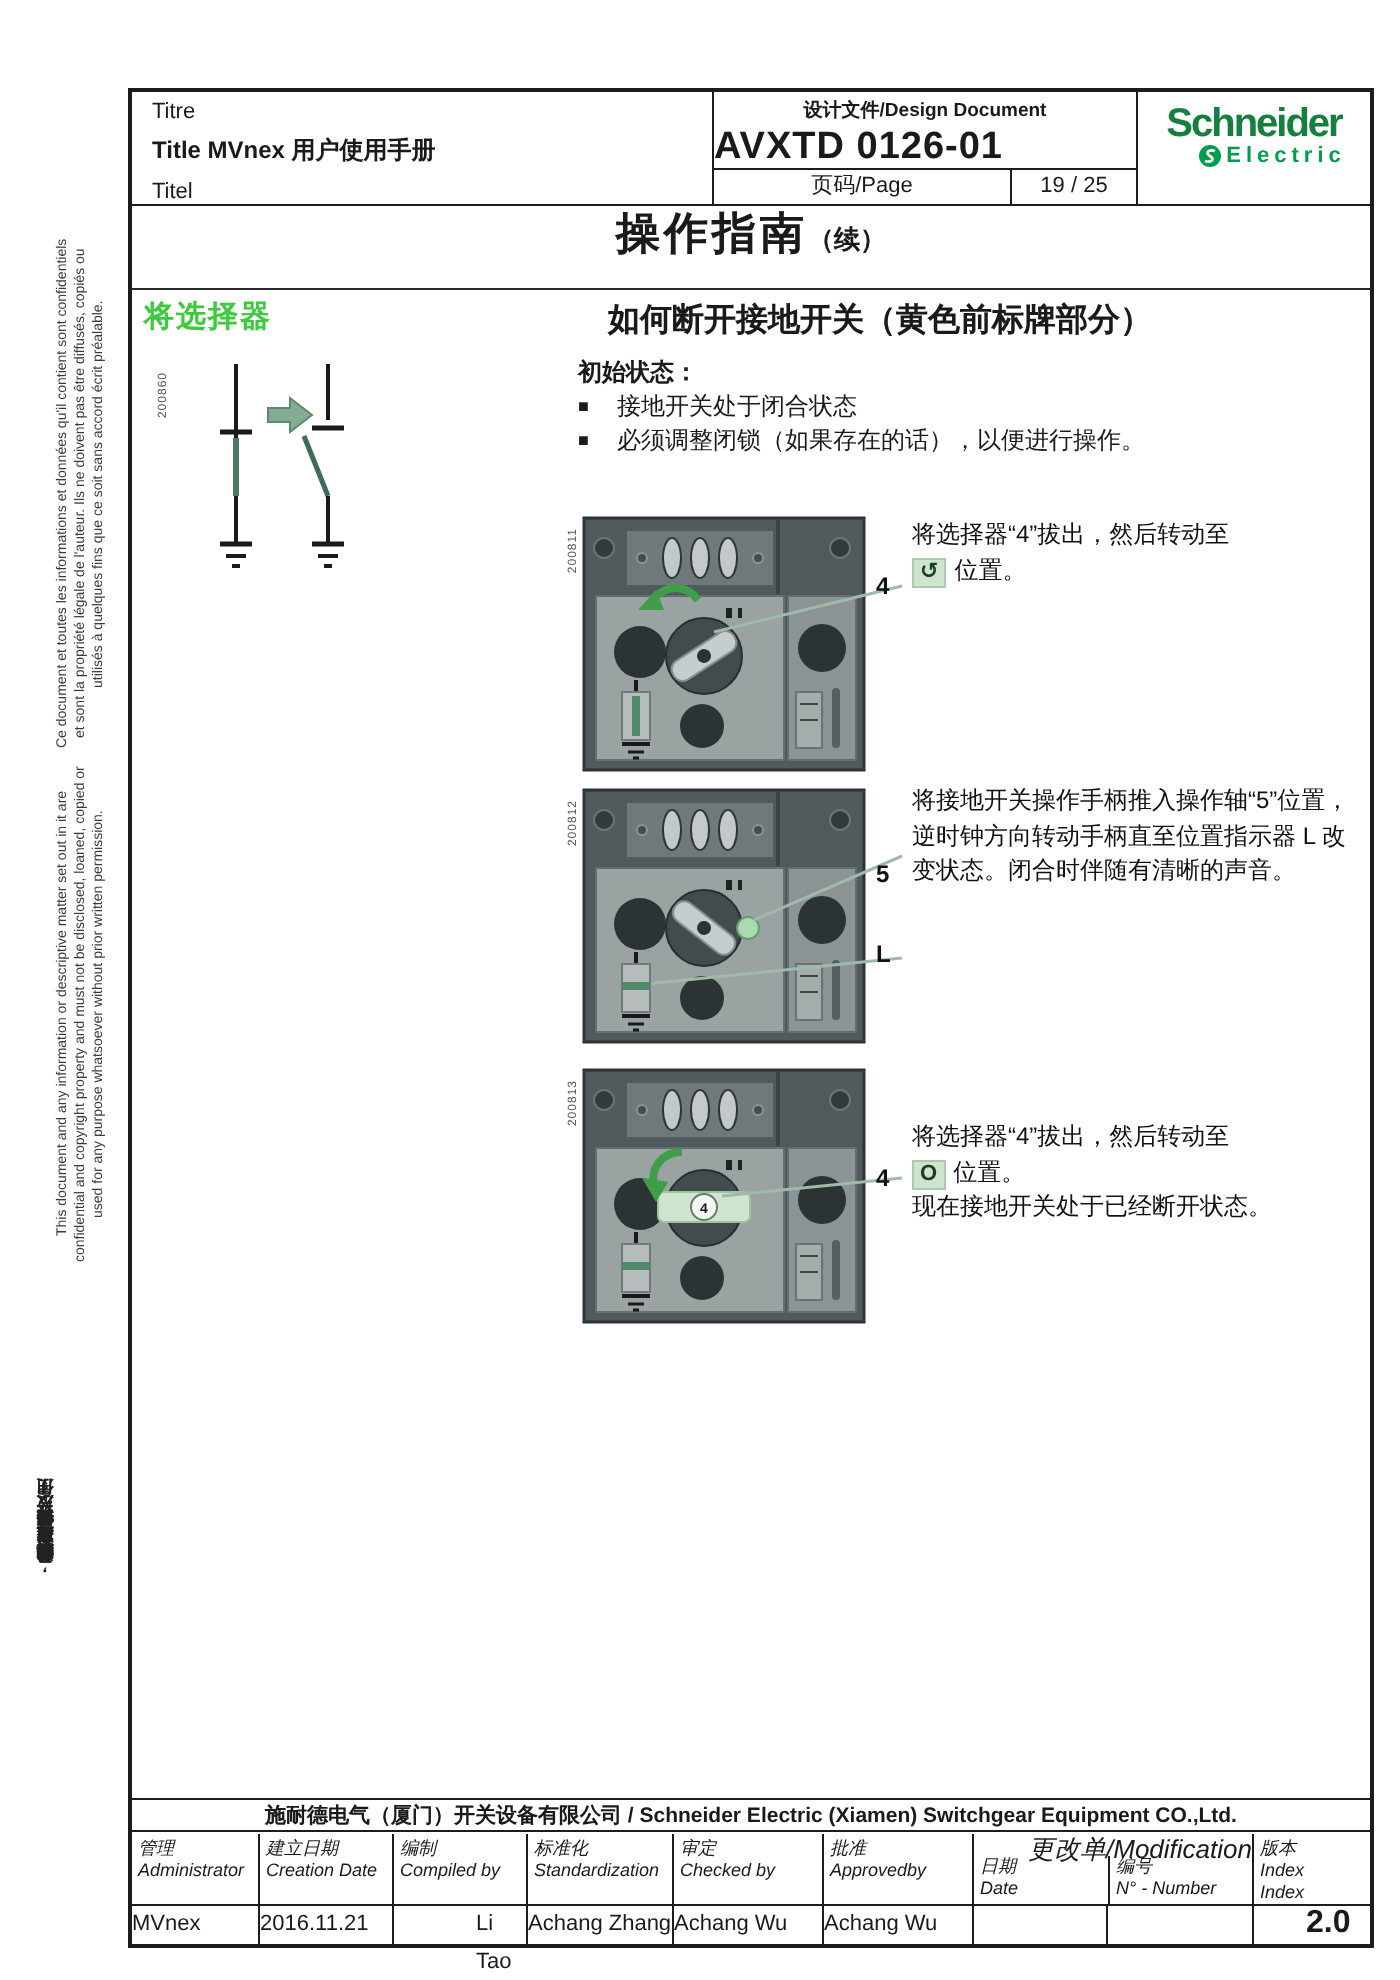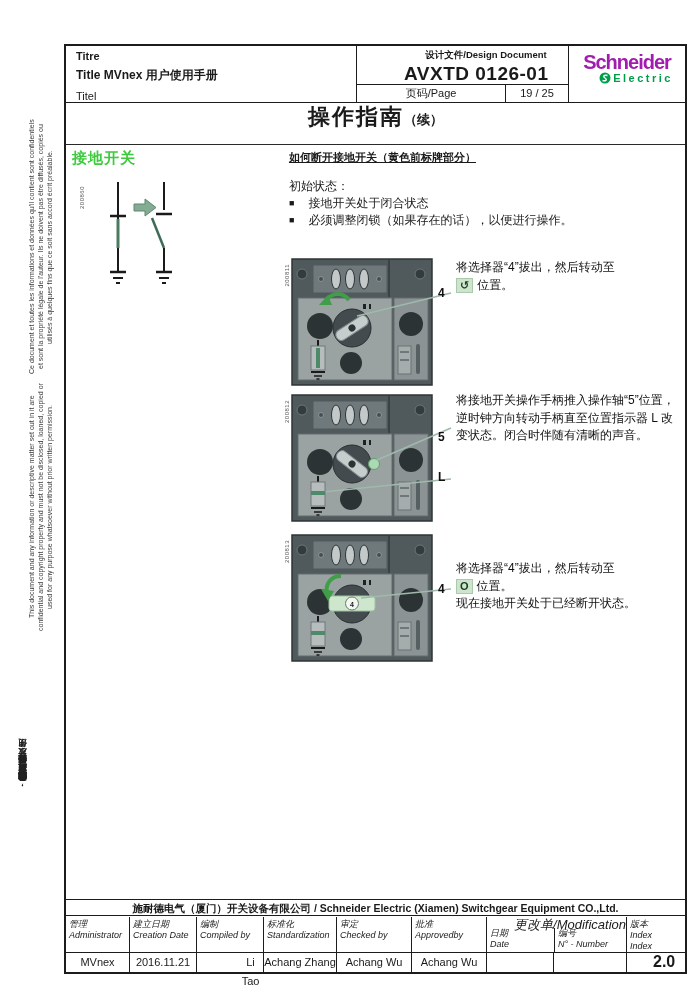--- a/index.html
+++ b/index.html
@@ -12,64 +12,64 @@
   .v-en{left:27px;top:382px;width:38px;height:250px;font-size:7px;line-height:9px;}
   .v-zh{left:16px;top:652px;width:46px;height:230px;font-size:8.5px;line-height:13.5px;font-weight:bold;color:#222;}
   .figref{position:absolute;writing-mode:vertical-rl;transform:rotate(180deg);
           font-size:6px;color:#555;letter-spacing:.5px;}
   
   .mainbox{position:absolute;left:64px;top:44px;width:619px;height:926px;
            border:2px solid #1c1c1c;box-sizing:content-box;}
   
   .hdr{position:absolute;left:0;top:0;width:100%;height:56px;border-bottom:1.5px solid #1c1c1c;}
   .hdr-left{position:absolute;left:0;top:0;width:290px;height:56px;padding:3px 0 0 10px;box-sizing:border-box;}
-  .hdr-left .l1{font-size:11px;margin-top:1px;font-weight:bold;}
+  .hdr-left .l1{font-size:11px;margin-top:1px;}
   .hdr-left .l2{font-size:12px;font-weight:bold;margin-top:5px;}
   .hdr-left .l3{font-size:11px;margin-top:6px;}
   .hdr-mid{position:absolute;left:290px;top:0;width:213px;height:56px;
-           border-left:1.5px solid #1c1c1c;border-right:1.5px solid #1c1c1c;box-sizing:border-box;padding-left:47px;}
+           border-left:1.5px solid #1c1c1c;border-right:1.5px solid #1c1c1c;box-sizing:border-box;}
   .ddl{font-size:9.5px;font-weight:bold;text-align:center;margin-top:3px;}
   .docnum{font-size:19px;font-weight:bold;text-align:left;margin-top:1px;letter-spacing:.5px;}
   .pagerow{position:absolute;left:0;bottom:0;width:100%;height:18px;border-top:1.5px solid #1c1c1c;box-sizing:border-box;}
   .pagerow .pl{position:absolute;left:0;top:0;width:148px;height:100%;text-align:center;font-size:11px;line-height:17px;}
   .pagerow .pv{position:absolute;left:148px;top:0;right:0;height:100%;border-left:1.5px solid #1c1c1c;
                text-align:center;font-size:11px;line-height:17px;box-sizing:border-box;}
   .hdr-logo{position:absolute;left:503px;top:0;width:116px;height:56px;text-align:center;}
-  .slogo1{color:#a21caf;font-weight:bold;font-size:20px;letter-spacing:-1px;margin-top:6px;line-height:20px;}
+  .slogo1{color:#15803d;font-weight:bold;font-size:20px;letter-spacing:-1px;margin-top:6px;line-height:20px;}
   .slogo2{color:#009E4B;font-weight:bold;font-size:11px;letter-spacing:2.5px;line-height:12px;margin-left:18px;
           display:flex;align-items:center;justify-content:center;gap:2px;}
   
   .titleband{position:absolute;left:0;top:56px;width:100%;height:43px;border-bottom:1.5px solid #2a2a2a;
              text-align:center;box-sizing:border-box;}
   .titleband .t1{font-size:22px;font-weight:bold;letter-spacing:2px;}
   .titleband .t2{font-size:13px;font-weight:bold;}
   
   .sechead{position:absolute;left:6px;top:103px;font-size:15px;font-weight:bold;color:#3DCB3D;letter-spacing:1px;}
-  .conthead{position:absolute;left:223px;top:104px;font-size:11px;font-weight:bold;text-decoration:underline;}
-  .initlabel{position:absolute;left:223px;top:132px;font-size:12px;font-weight:normal;}
+  .conthead{position:absolute;left:238px;top:104px;font-size:16px;font-weight:bold;}
+  .initlabel{position:absolute;left:223px;top:132px;font-size:12px;font-weight:bold;}
   .bullet{position:absolute;left:223px;font-size:12px;}
   .bullet .sq{font-size:9px;margin-right:14px;position:relative;top:-1px;}
   
   .step{position:absolute;left:0;width:619px;height:136px;}
   .panel{position:absolute;left:225px;top:2px;}
   .callout{position:absolute;font-size:12px;font-weight:bold;color:#111;}
   .steptext{position:absolute;left:390px;width:228px;font-size:12px;line-height:17.5px;color:#111;}
   .chip{display:inline-block;background:#cfe4cf;border:1px solid #aacbaa;color:#17411b;
         font-weight:bold;font-size:11px;line-height:13px;padding:0 3px;margin-right:4px;}
   
   .companyrow{position:absolute;left:0;top:853px;width:100%;height:17px;border-top:1.5px solid #1c1c1c;
               border-bottom:1px solid #1c1c1c;text-align:center;font-size:10.5px;font-weight:bold;
               line-height:17px;box-sizing:border-box;}
   .ftr{position:absolute;left:0;top:871px;width:100%;height:35px;box-sizing:border-box;}
   .fcell{position:absolute;top:0;height:35px;border-left:1px solid #1c1c1c;box-sizing:border-box;
          font-size:9px;line-height:11px;padding:2px 0 0 3px;font-style:italic;}
   .fcell:first-child{border-left:none;}
   .fvals{position:absolute;left:0;top:906px;width:100%;height:20px;border-top:1px solid #1c1c1c;box-sizing:border-box;}
   .vcell{position:absolute;top:0;height:20px;border-left:1px solid #1c1c1c;box-sizing:border-box;
-         font-size:11px;line-height:19px;text-align:center;}
+         font-size:11px;line-height:19px;text-align:left;}
   .vcell:first-child{border-left:none;}
   .modlabel{text-align:right;font-size:13px;}
   .modsub{position:absolute;top:11px;font-size:9px;line-height:11px;padding-left:3px;box-sizing:border-box;}
   .idxcell{text-align:left;padding-left:4px;}
   .idxval{font-size:16px;font-weight:bold;line-height:18px;}
 </style>
 </head>
 <body>
 
 <div class="page">
@@ -103,21 +103,21 @@
           </svg>
           <span>Electric</span>
         </div>
       </div>
     </div>
 
     <div class="titleband">
       <span class="t1">操作指南</span><span class="t2">（续）</span>
     </div>
 
-    <div class="sechead">接地开关</div>
+    <div class="sechead">将选择器</div>
     <span class="figref" style="left:13px;top:140px;">200860</span>
     <svg style="position:absolute;left:24px;top:130px;" width="100" height="145" viewBox="0 0 100 145">
 
       <line x1="28" y1="6" x2="28" y2="96" stroke="#1a1a1a" stroke-width="2"></line>
       <line x1="20" y1="40" x2="36" y2="40" stroke="#1a1a1a" stroke-width="2.5"></line>
       <line x1="28" y1="43" x2="28" y2="72" stroke="#4a7a60" stroke-width="3"></line>
       <line x1="20" y1="96" x2="36" y2="96" stroke="#1a1a1a" stroke-width="2.5"></line>
       <line x1="23" y1="102" x2="33" y2="102" stroke="#1a1a1a" stroke-width="2"></line>
       <line x1="26" y1="107" x2="30" y2="107" stroke="#1a1a1a" stroke-width="2"></line>
 

